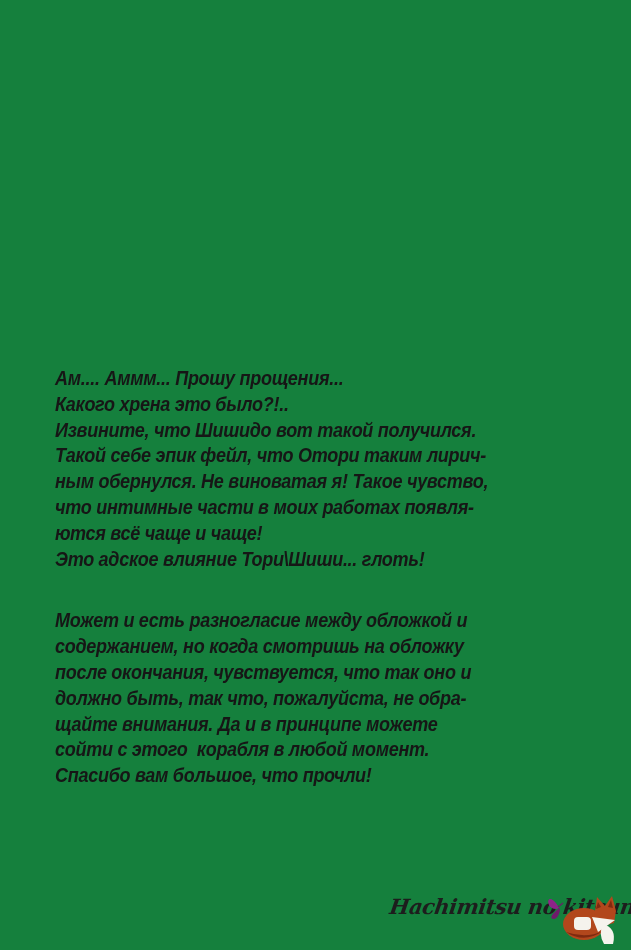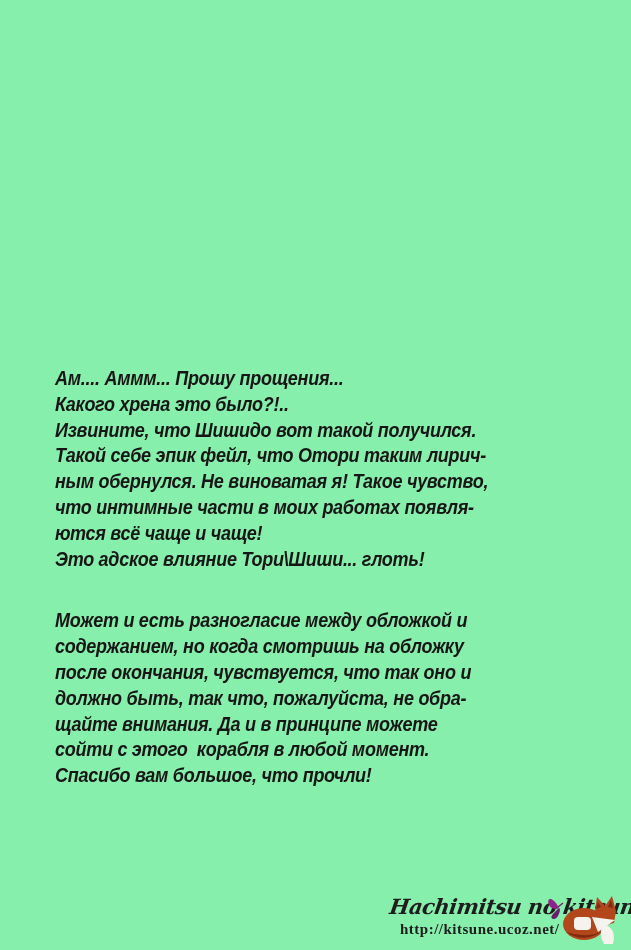--- a/index.html
+++ b/index.html
@@ -4,21 +4,21 @@
 <style>
   html, body {
     margin: 0;
     padding: 0;
     background: #ffffff;
   }
   .page {
     position: relative;
     width: 631px;
     height: 950px;
-    background: #86efac;
+    background: #15803d;
     overflow: hidden;
     font-family: "Liberation Sans", sans-serif;
   }
 
   
   .afterword {
     position: absolute;
     left: 55px;
     top: 366px;
     width: 460px;
@@ -104,21 +104,20 @@
       <div class="line">после окончания, чувствуется, что так оно и</div>
       <div class="line">должно быть, так что, пожалуйста, не обра-</div>
       <div class="line">щайте внимания. Да и в принципе можете</div>
       <div class="line">сойти с этого  корабля в любой момент.</div>
       <div class="line">Спасибо вам большое, что прочли!</div>
     </div>
   </div>
 
   <div class="credits">
     <div class="group-name">Hachimitsu no kitsune</div>
-    <div class="site-url">http://kitsune.ucoz.net/</div>
     <svg class="logo-art" viewBox="0 0 77 52" xmlns="http://www.w3.org/2000/svg">
 
       <g>
         <path d="M13 15 C6 2 0 5 3 12 C5 16 10 17 13 15 Z" fill="#8e2488"></path>
         <path d="M13 15 C7 21 3 24 7 26 C11 27 14 20 14 16 Z" fill="#6f1b6b"></path>
         <path d="M12 14 L17 10" stroke="#6f1b6b" stroke-width="1.2" fill="none"></path>
       </g>
 
       <g>
         <ellipse cx="38" cy="31" rx="21" ry="16" fill="#b2471c"></ellipse>

